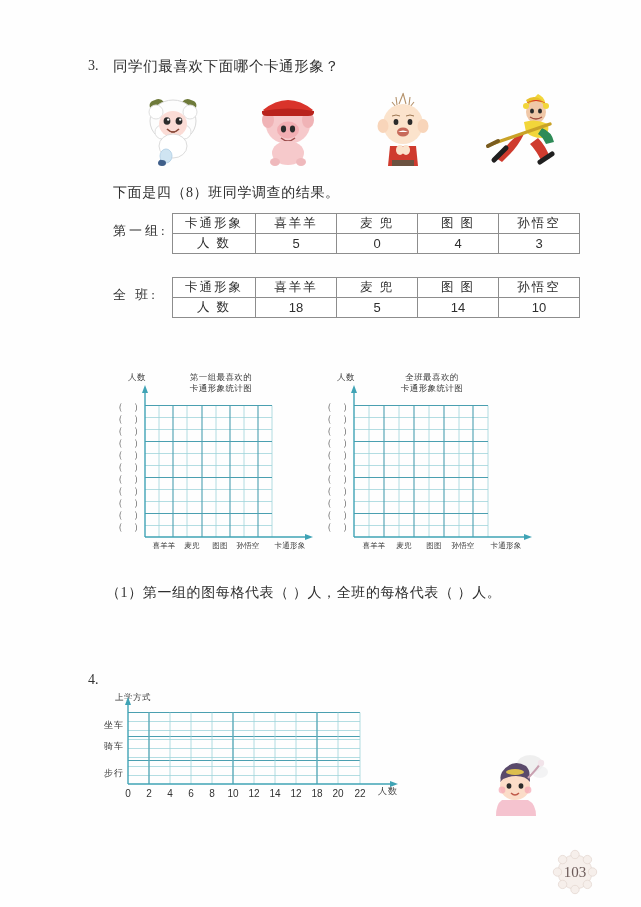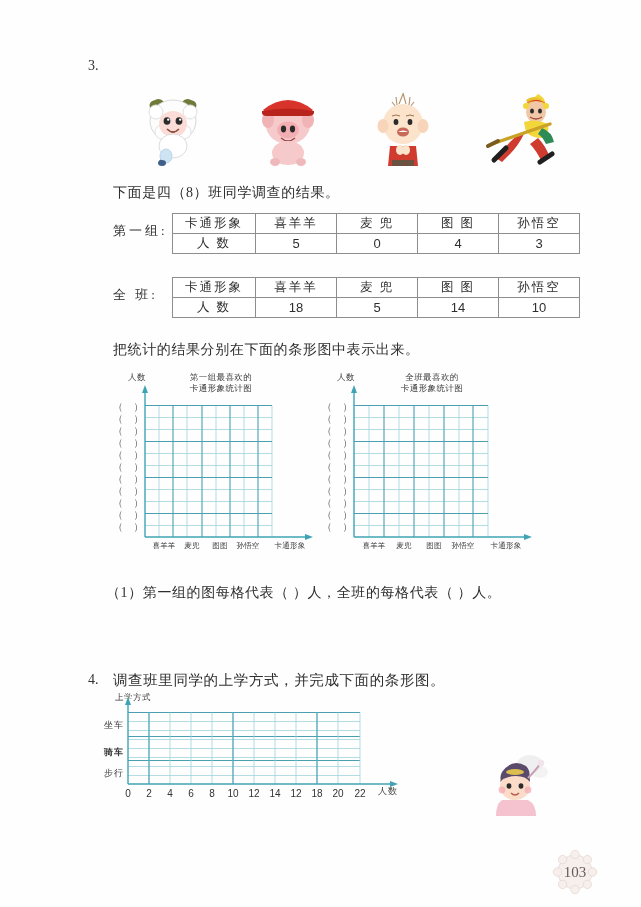--- a/index.html
+++ b/index.html
@@ -179,20 +179,21 @@
     color: #6b5a58;
     font-family: "Liberation Serif", serif;
   }
 </style>
 </head>
 <body>
 
 <div class="page">
 
   <div class="qnum" style="left:88px; top:58px;">3.</div>
+  <div class="qtext" style="left:113px; top:57px;">同学们最喜欢下面哪个卡通形象？</div>
 
   <div class="char-row">
 
     <div class="char" style="left:18px;">
       <svg width="70" height="78" viewBox="0 0 70 78">
         <g>
           <path d="M14 24 Q8 14 17 12 Q22 9 26 14 Z" fill="#6e7a3a"></path>
           <path d="M56 24 Q62 14 53 12 Q48 9 44 14 Z" fill="#6e7a3a"></path>
           <ellipse cx="35" cy="33" rx="23" ry="21" fill="#fdfdfd" stroke="#d8d8d8" stroke-width="1"></ellipse>
           <circle cx="18" cy="24" r="7" fill="#fff" stroke="#e0e0e0"></circle>
@@ -315,21 +316,20 @@
     <tr>
       <td class="hdr c0">人  数</td>
       <td class="num c1">18</td>
       <td class="num c2">5</td>
       <td class="num c3">14</td>
       <td class="num c4">10</td>
     </tr>
   </tbody>
     </table>
 
-  <div class="body-line" style="left:113px; top:341px;">把统计的结果分别在下面的条形图中表示出来。</div>
 
   <div class="chartbox" style="left:113px; top:372px; width:200px; height:190px;">
     <div class="axis-name" style="left:15px; top:0px;">人数</div>
     <div class="chart-title" style="left:48px; top:0px; width:120px;">
       <div>第一组最喜欢的</div>
       <div>卡通形象统计图</div>
     </div>
 
     <svg class="grid-svg" width="200" height="190">
 
@@ -460,21 +460,20 @@
     <div class="xcat" style="left:34px; top:169px; width:36px;">喜羊羊</div>
     <div class="xcat" style="left:66px; top:169px; width:32px;">麦兜</div>
     <div class="xcat" style="left:96px; top:169px; width:32px;">图图</div>
     <div class="xcat" style="left:123px; top:169px; width:36px;">孙悟空</div>
     <div class="xcat" style="left:160px; top:169px; width:48px;">卡通形象</div>
   </div>
 
   <div class="body-line" style="left:106px; top:584px;">（1）第一组的图每格代表（   ）人，全班的每格代表（   ）人。</div>
 
   <div class="qnum" style="left:88px; top:672px;">4.</div>
-  <div class="qtext" style="left:113px; top:671px;">调查班里同学的上学方式，并完成下面的条形图。</div>
 
   <div class="chartbox" style="left:106px; top:692px; width:300px; height:120px;">
     <div class="axis-name" style="left:9px; top:0px;">上学方式</div>
 
     <svg class="grid-svg" width="300" height="120">
 
       <g stroke="#9fd4da" stroke-width="0.8">
         <line x1="22" y1="20.5" x2="254" y2="20.5"></line>
         <line x1="22" y1="29.5" x2="254" y2="29.5"></line>
         <line x1="22" y1="38.5" x2="254" y2="38.5"></line>
@@ -512,21 +511,21 @@
       </g>
 
       <line x1="22" y1="92" x2="22" y2="10" stroke="#3fa3b5" stroke-width="1.4"></line>
       <path d="M22 5 L19 13 L25 13 Z" fill="#3fa3b5"></path>
 
       <line x1="22" y1="92" x2="286" y2="92" stroke="#3fa3b5" stroke-width="1.4"></line>
       <path d="M292 92 L284 89 L284 95 Z" fill="#3fa3b5"></path>
     </svg>
 
     <div class="hcat" style="left:-2px; top:27px;">坐车</div>
-    <div class="hcat" style="left:-2px; top:54px;font-weight:bold;">骑车</div>
+    <div class="hcat" style="left:-2px; top:48px;">骑车</div>
     <div class="hcat" style="left:-2px; top:75px;">步行</div>
 
     <div class="xtick" style="left:14px;  top:96px; width:16px;">0</div>
     <div class="xtick" style="left:35px;  top:96px; width:16px;">2</div>
     <div class="xtick" style="left:56px;  top:96px; width:16px;">4</div>
     <div class="xtick" style="left:77px;  top:96px; width:16px;">6</div>
     <div class="xtick" style="left:98px;  top:96px; width:16px;">8</div>
     <div class="xtick" style="left:117px; top:96px; width:20px;">10</div>
     <div class="xtick" style="left:138px; top:96px; width:20px;">12</div>
     <div class="xtick" style="left:159px; top:96px; width:20px;">14</div>

